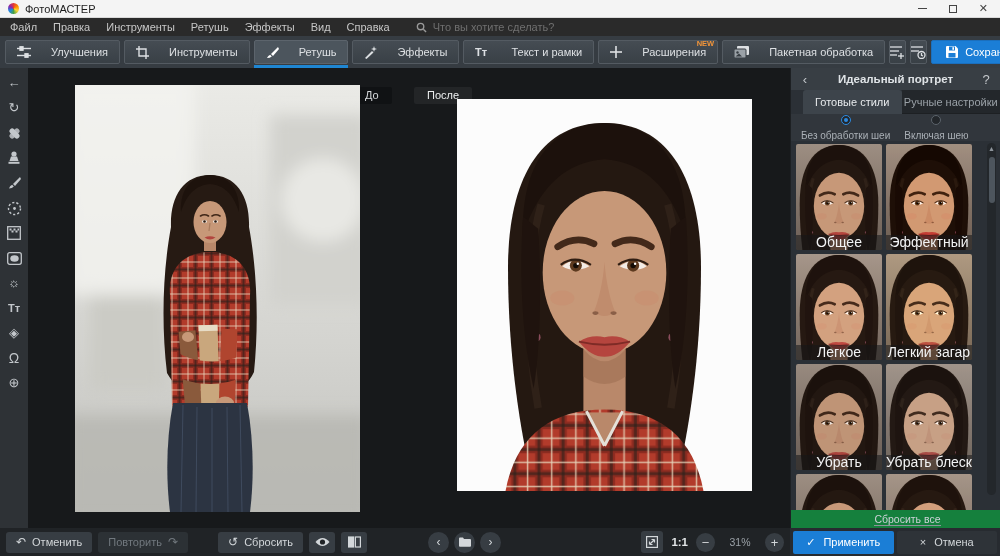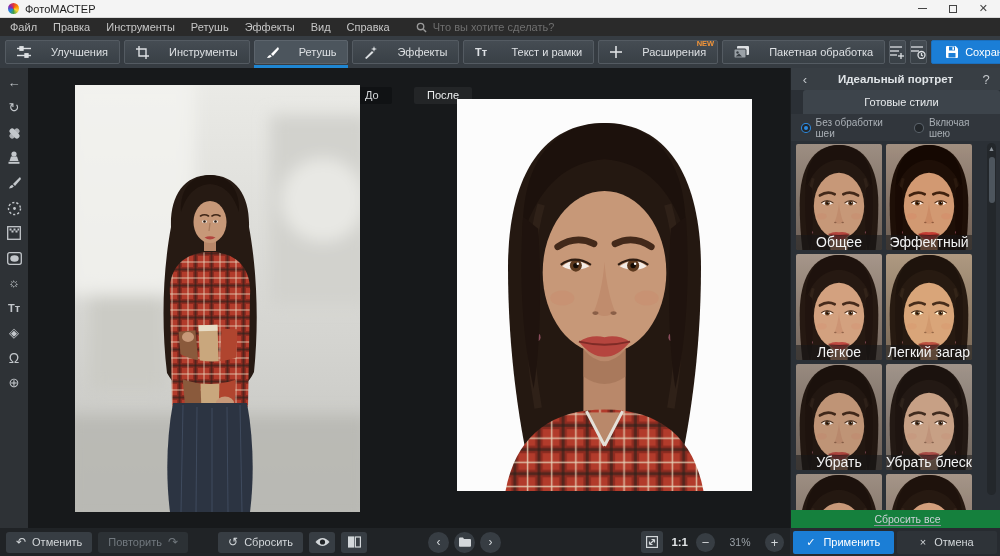--- a/index.html
+++ b/index.html
@@ -66,21 +66,21 @@
   .rp-header { height:22px; background:#383e44; display:flex; align-items:center; padding:0 8px;
                color:#dfe3e6; font-size:11.5px; }
   .rp-title { flex:1; text-align:center; font-weight:bold; }
   .rp-back, .rp-help { color:#c3c7cb; font-size:13px; width:12px; text-align:center; }
   .rp-tabs { display:flex; height:24px; }
   .rp-tab { flex:1; display:flex; align-items:center; justify-content:center; font-size:11px;
             background:#23272b; color:#9aa1a7; border-bottom:1px solid #1d2023; }
   .rp-tab.active { background:#3d444b; color:#e8ebed; border-bottom:none; border-radius:3px 3px 0 0;margin-left:12px; }
   .rp-radios { height:27px; display:flex; align-items:center; gap:14px; padding:0 10px;
                font-size:10px; color:#aab0b6; background:#31363c; }
-  .radio-opt { display:flex; align-items:center; gap:5px; }
+  .radio-opt { display:flex; align-items:center; gap:5px;flex-direction:column; }
   .radio-dot { width:10px; height:10px; border-radius:50%; border:1px solid #5b636b; background:#23272b; position:relative; }
   .radio-dot.checked { border-color:#2d8ae0; }
   .radio-dot.checked::after { content:""; position:absolute; left:2px; top:2px; width:4px; height:4px;
                               border-radius:50%; background:#2d8ae0; }
   .rp-body { position:relative; flex:1; overflow:hidden; background:#2b3036; }
   .thumb-grid { position:absolute; left:5px; top:3px; width:178px; display:flex; flex-wrap:wrap; gap:4px; }
   .thumb { position:relative; width:86px; height:106px; overflow:hidden; border-radius:2px; background:#222; }
   .thumb svg { width:100%; height:100%; display:block; }
   .thumb:nth-child(2) svg { filter:contrast(1.08) saturate(1.12); }
   .thumb:nth-child(3) svg { filter:brightness(1.06); }
@@ -413,20 +413,21 @@
     </div>
 
     <div class="rpanel">
       <div class="rp-header">
         <span class="rp-back">‹</span>
         <span class="rp-title">Идеальный портрет</span>
         <span class="rp-help">?</span>
       </div>
       <div class="rp-tabs">
         <div class="rp-tab active">Готовые стили</div>
+        <div class="rp-tab">Ручные настройки</div>
       </div>
       <div class="rp-radios">
         <span class="radio-opt">
           <span class="radio-dot checked"></span>
           <span>Без обработки шеи</span>
         </span>
         <span class="radio-opt">
           <span class="radio-dot"></span>
           <span>Включая шею</span>
         </span>

